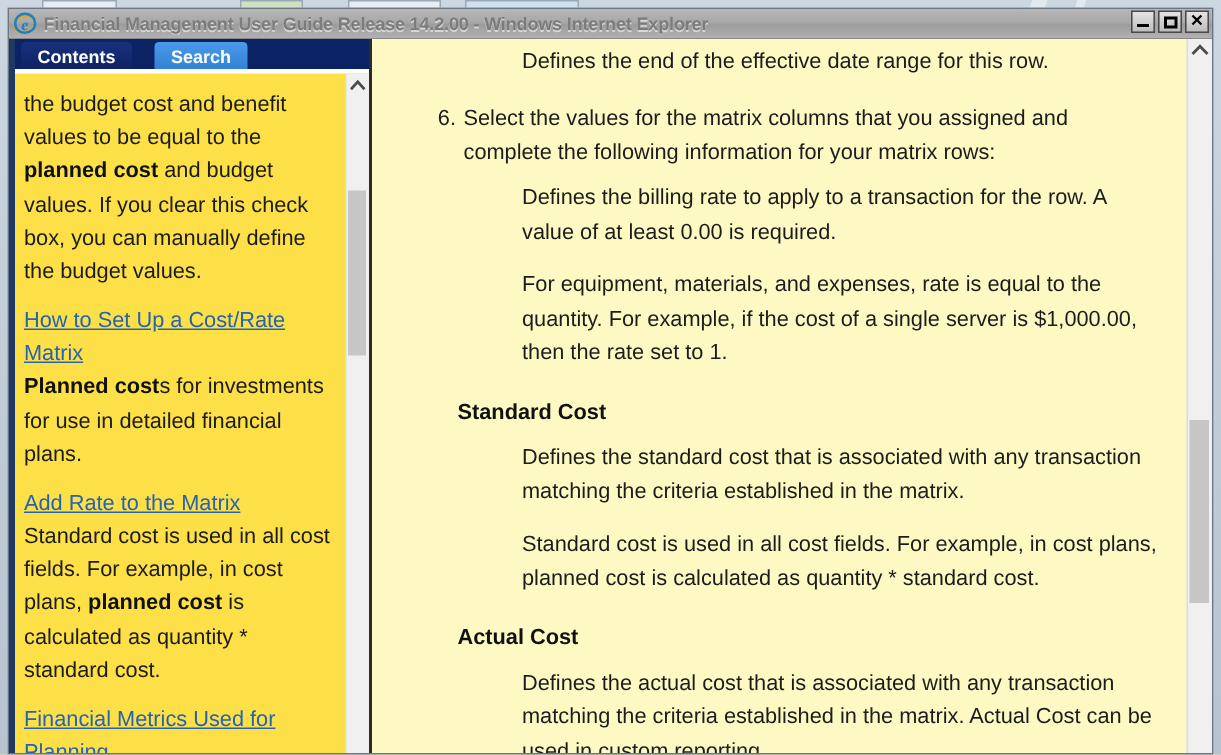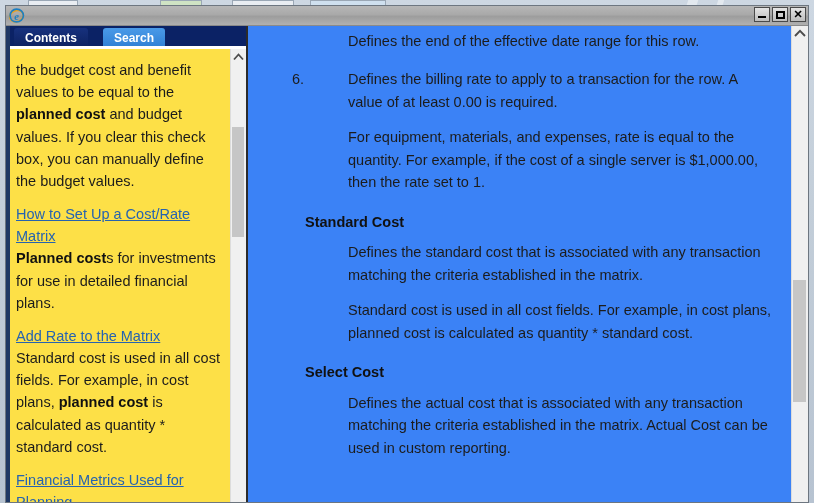--- a/index.html
+++ b/index.html
@@ -143,21 +143,21 @@
   }
   .sb-arrow svg{display:block;}
   #left-thumb{
     position:absolute;left:1px;width:12px;
     top:78px;height:110px;
     background:#c6c6c6;
   }
 
   
   #right-pane{
-    flex:1 1 auto;position:relative;display:flex;background:#3b82f6;
+    flex:1 1 auto;position:relative;display:flex;background:#fef9c3;
     border-left:2px solid #2b2b2b;
   }
   #right-doc{
     flex:1 1 auto;
     padding:4px 18px 0 22px;
     overflow:hidden;
     box-sizing:border-box;
     font-size:14.5px;
     color:#1c1c1c;
     line-height:1.55;
@@ -217,20 +217,21 @@
 <div id="ie-window">
 
   <div id="title-bar">
     <span id="ie-logo">
       <svg width="17" height="17" viewBox="0 0 32 32">
         <ellipse cx="16" cy="17" rx="13" ry="10.5" fill="none" stroke="#f0a21a" stroke-width="3.4" transform="rotate(-20 16 17)"></ellipse>
         <path d="M16 4 C 24 4 29 10 29 16 C 29 23 23 28 16 28 C 9 28 4 23 4 16 C 4 10 9 4 16 4 Z" fill="none" stroke="#1b7fc4" stroke-width="3.2"></path>
         <text x="16" y="24" font-size="20" font-family="Liberation Serif, serif" font-style="italic" font-weight="bold" fill="#1b7fc4" text-anchor="middle">e</text>
       </svg>
     </span>
+    <span id="title-text">Financial Management User Guide Release 14.2.00 - Windows Internet Explorer</span>
 
     <div id="win-buttons">
       <div class="win-btn">
           <span class="glyph-min"></span>
         </div>
       <div class="win-btn">
           <span class="glyph-max"></span>
         </div>
       <div class="win-btn">
           <span class="glyph-close">✕</span>
@@ -292,31 +293,32 @@
     </div>
 
     <div id="right-pane">
       <div id="right-doc">
 
         <p class="toprow">Defines the end of the effective date range for this row.</p>
 
         <ol class="steps">
           <li>
             <span class="num">6.</span>
+            <span>Select the values for the matrix columns that you assigned and complete the following information for your matrix rows:</span>
           </li>
         </ol>
 
         <p class="def">Defines the billing rate to apply to a transaction for the row. A value of at least 0.00 is required.</p>
         <p class="def">For equipment, materials, and expenses, rate is equal to the quantity. For example, if the cost of a single server is $1,000.00, then the rate set to 1.</p>
 
         <p class="term">Standard Cost</p>
         <p class="def">Defines the standard cost that is associated with any transaction matching the criteria established in the matrix.</p>
         <p class="def">Standard cost is used in all cost fields. For example, in cost plans, planned cost is calculated as quantity * standard cost.</p>
 
-        <p class="term">Select Cost</p>
+        <p class="term">Actual Cost</p>
         <p class="def">Defines the actual cost that is associated with any transaction matching the criteria established in the matrix. Actual Cost can be used in custom reporting.</p>
 
       </div>
 
       <div id="right-scroll">
         <div class="sb-arrow">
           <svg width="12" height="9" viewBox="0 0 12 9">
               <path d="M1 7 L6 1.8 L11 7" fill="none" stroke="#4c4c4c" stroke-width="1.9"></path>
             </svg>
         </div>

